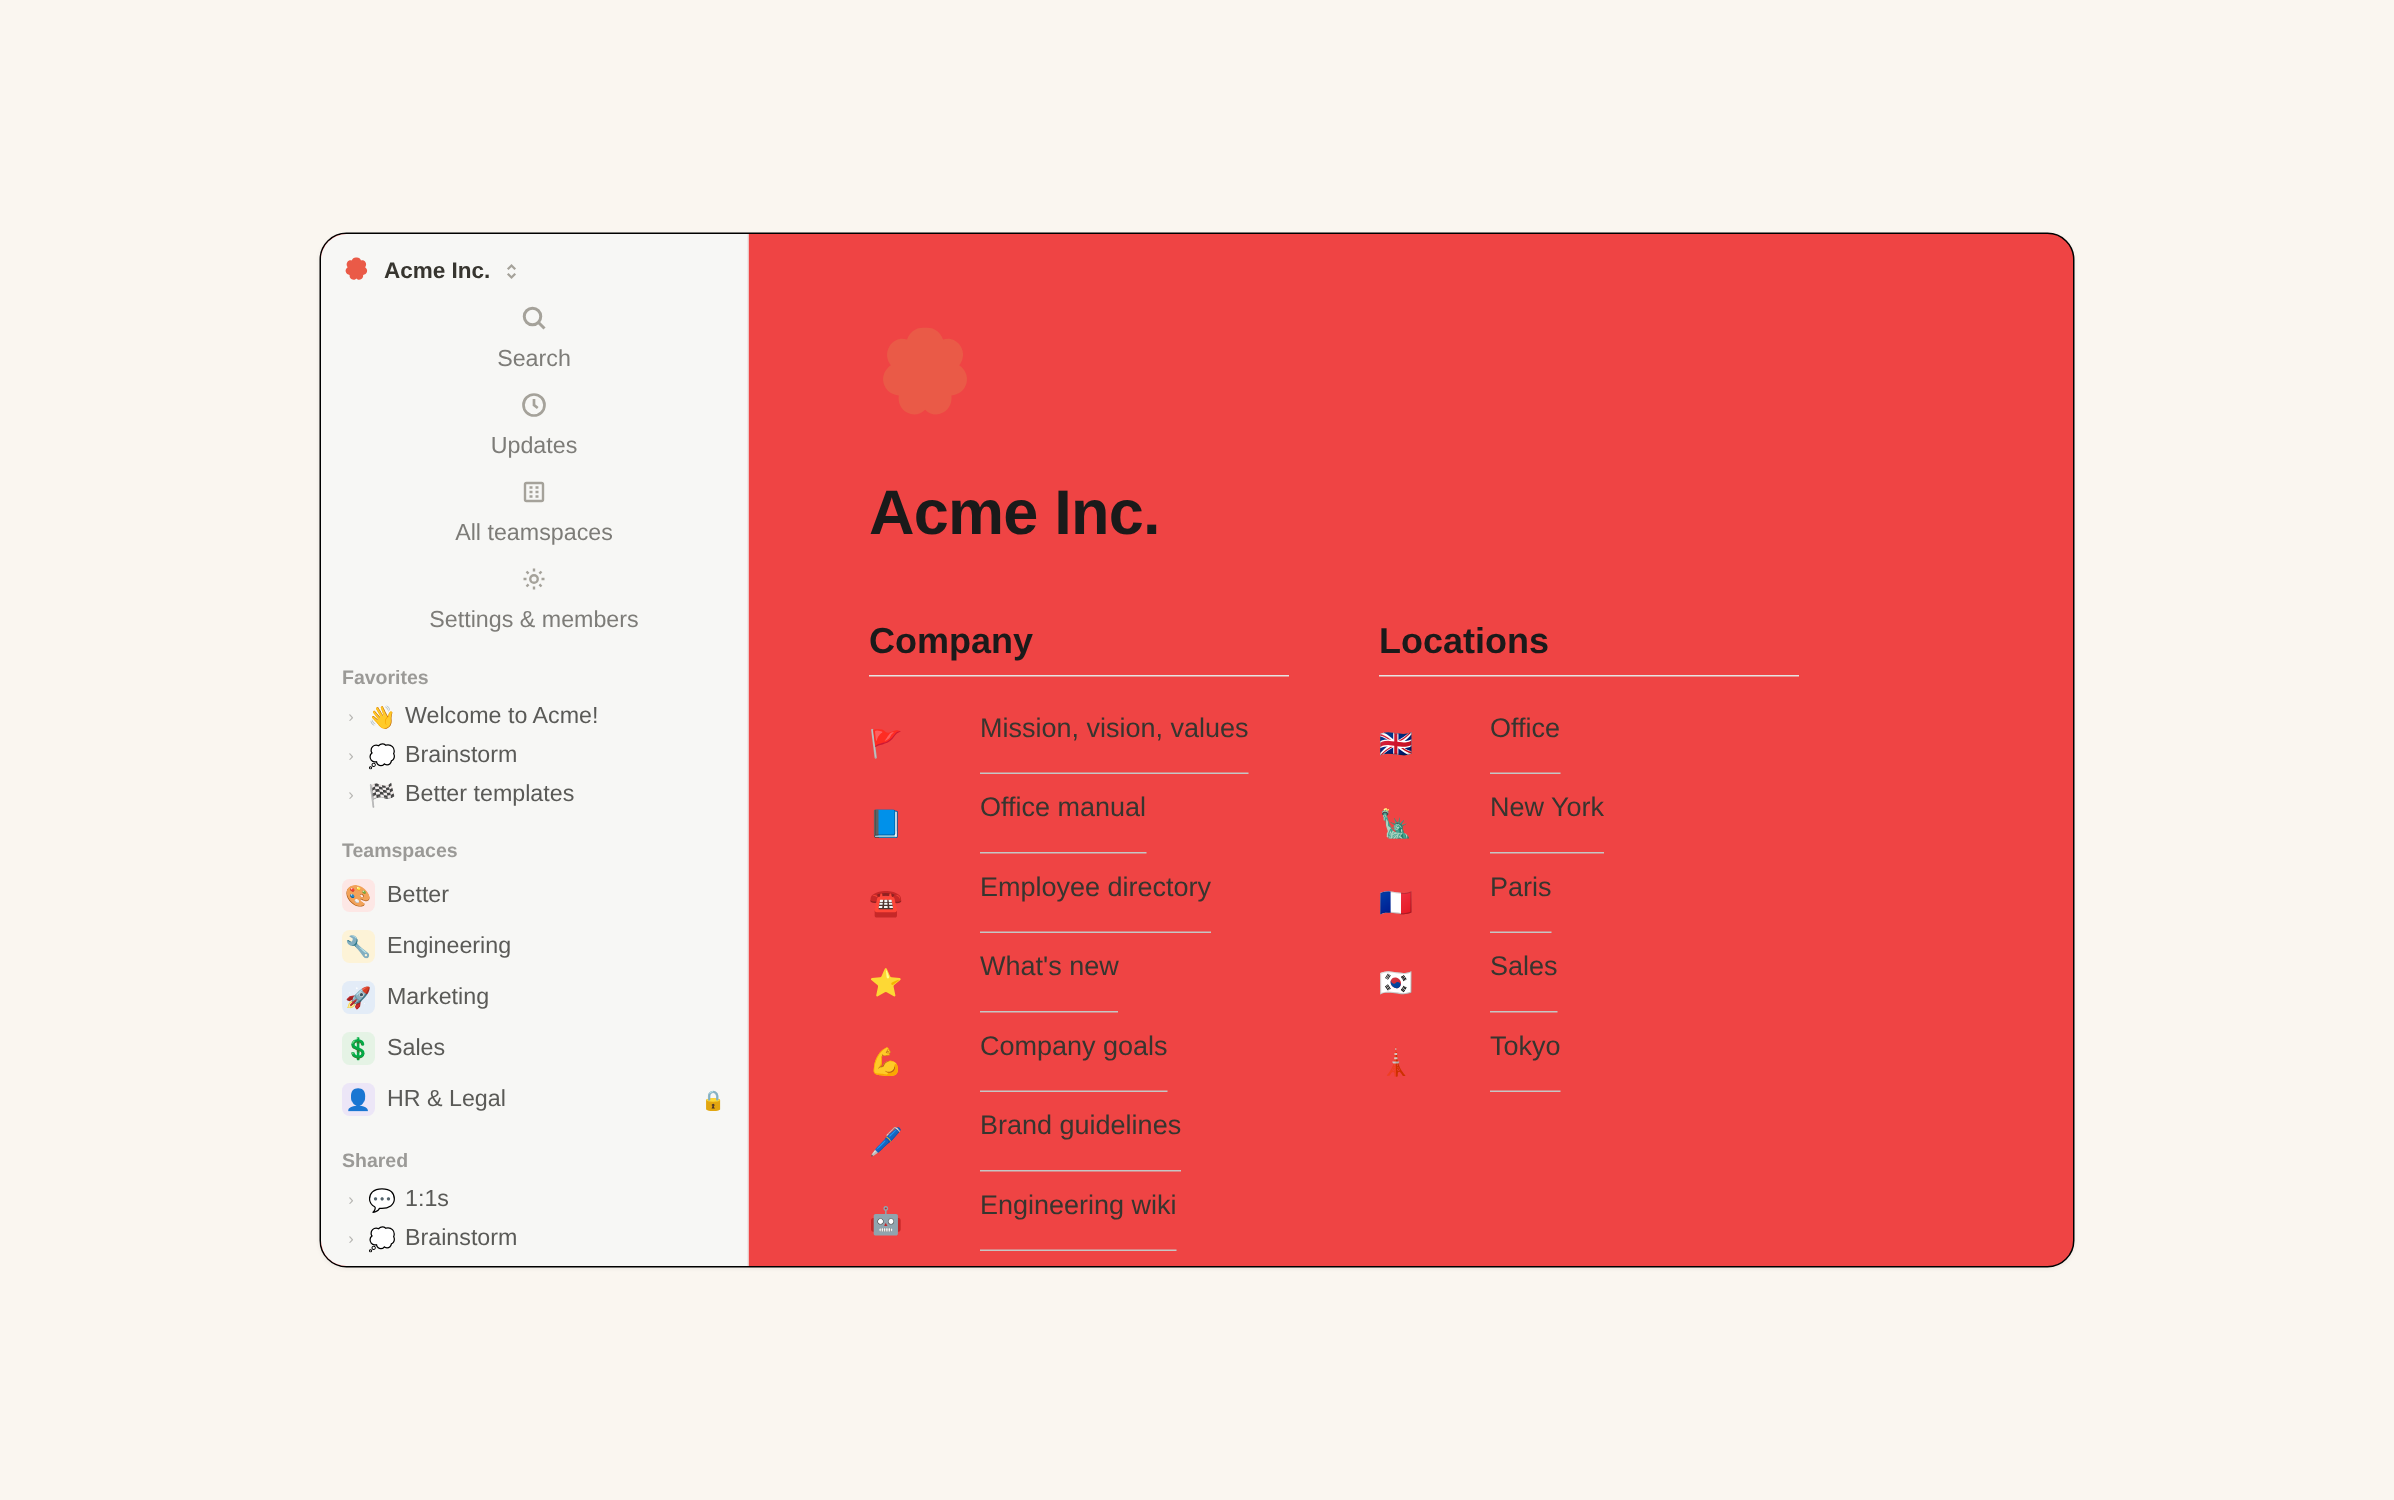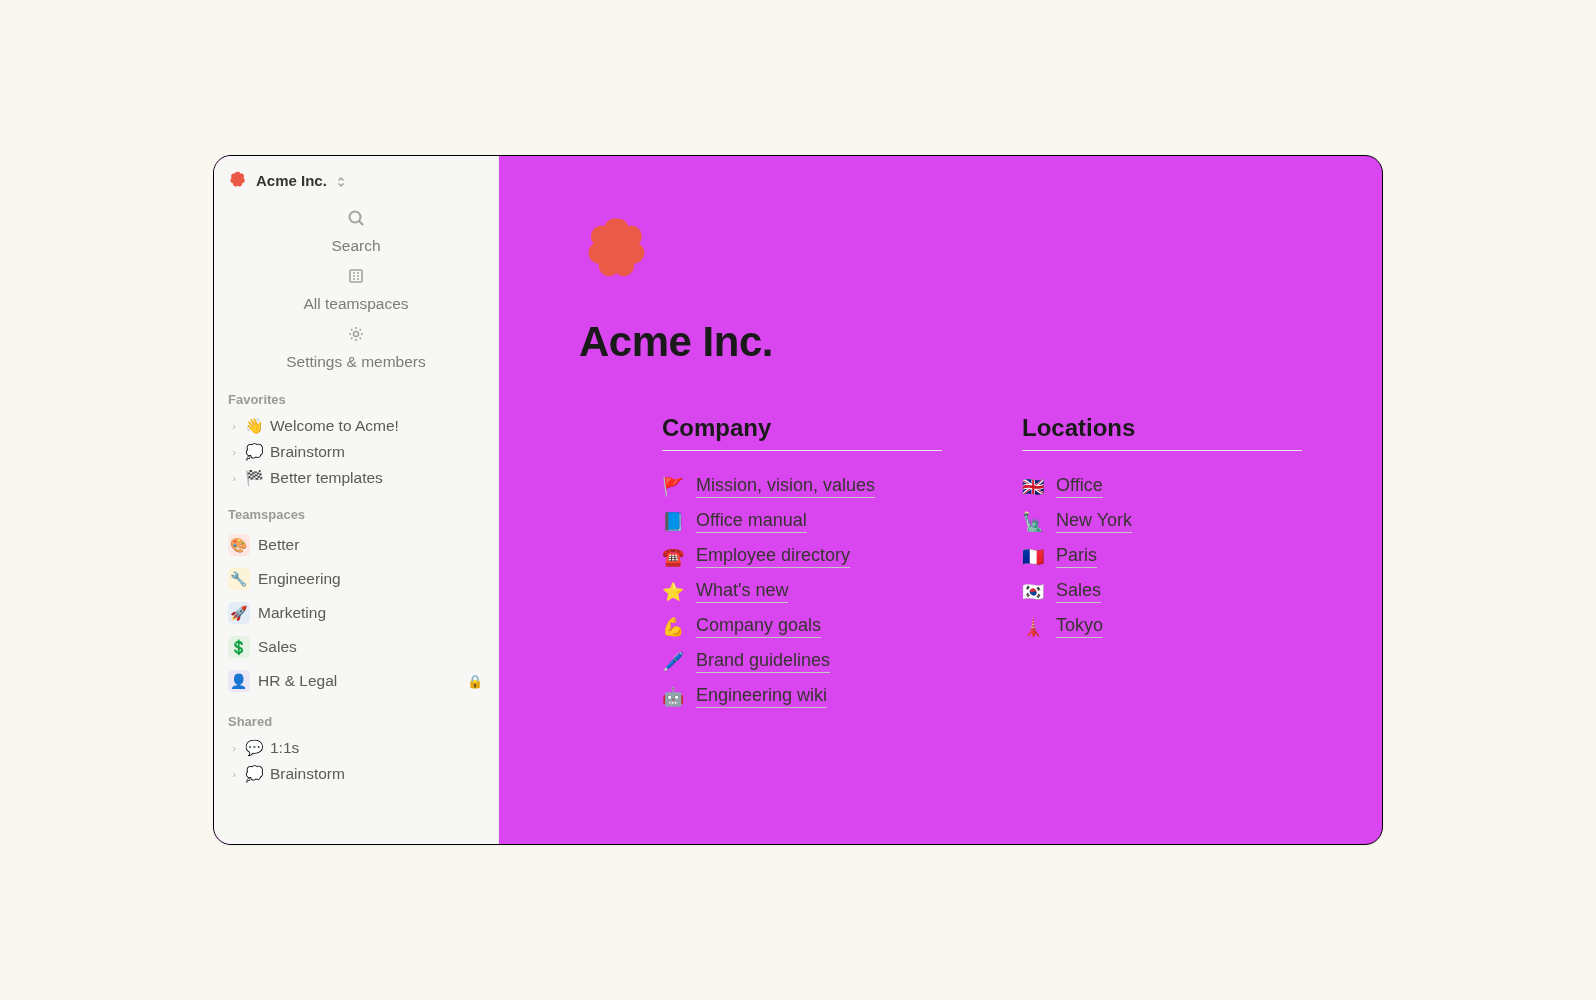--- a/index.html
+++ b/index.html
@@ -8,21 +8,21 @@
     font-family: -apple-system, BlinkMacSystemFont, "Segoe UI", Helvetica, Arial, sans-serif;
     width: 1596px;
     height: 1000px;
     display: flex;
     align-items: center;
     justify-content: center;
   }
   .window {
     width: 1170px;
     height: 690px;
-    background: #d946ef;
+    background: #ef4444;
     border: 1.5px solid #000;
     border-radius: 18px;
     overflow: hidden;
     display: flex;
     box-shadow: 0 1px 3px rgba(0,0,0,0.05);
   }
   .sidebar {
     width: 285px;
     background: #f7f7f5;
     border-right: 1px solid #ebebea;
@@ -142,22 +142,21 @@
   }
   .page-title {
     font-size: 42px;
     font-weight: 700;
     color: #1a1a1a;
     margin-bottom: 48px;
     letter-spacing: -0.5px;
   }
   .columns {
     display: flex;
-    gap: 80px;
-    justify-content: flex-end;
+    gap: 60px;
   }
   .col {
     min-width: 280px;
   }
   .col-heading {
     font-size: 24px;
     font-weight: 700;
     color: #1a1a1a;
     padding-bottom: 8px;
     border-bottom: 1px solid #e5e5e3;
@@ -171,21 +170,22 @@
     font-size: 18px;
     color: #37352f;
     cursor: pointer;
   }
   .link-emoji {
     font-size: 18px;
     width: 24px;
   }
   .link-text {
     border-bottom: 1px solid #c6c6c4;
-    padding-bottom: 1px;
+    padding-bottom: 19px;
+    margin-left: 40px;
   }
 </style>
 </head>
 <body>
 
 <div class="window">
 
   <aside class="sidebar">
 
     <div class="ws-switcher">
@@ -208,20 +208,29 @@
       <span class="icon">
         <svg viewBox="0 0 18 18" fill="none" stroke="currentColor" stroke-width="2">
             <circle cx="8" cy="8" r="5.5"></circle>
             <path d="m12 12 4 4"></path>
           </svg>
       </span>
       <span>Search</span>
     </div>
     <div class="nav-item">
       <span class="icon">
+        <svg viewBox="0 0 18 18" fill="none" stroke="currentColor" stroke-width="1.8">
+            <circle cx="9" cy="9" r="7"></circle>
+            <path d="M9 5v4l2.5 2"></path>
+          </svg>
+      </span>
+      <span>Updates</span>
+    </div>
+    <div class="nav-item">
+      <span class="icon">
         <svg viewBox="0 0 18 18" fill="none" stroke="currentColor" stroke-width="1.6">
             <rect x="3" y="3" width="12" height="12" rx="1"></rect>
             <path d="M6 6h2M10 6h2M6 9h2M10 9h2M6 12h2M10 12h2"></path>
           </svg>
       </span>
       <span>All teamspaces</span>
     </div>
     <div class="nav-item">
       <span class="icon">
         <svg viewBox="0 0 18 18" fill="none" stroke="currentColor" stroke-width="1.6">

